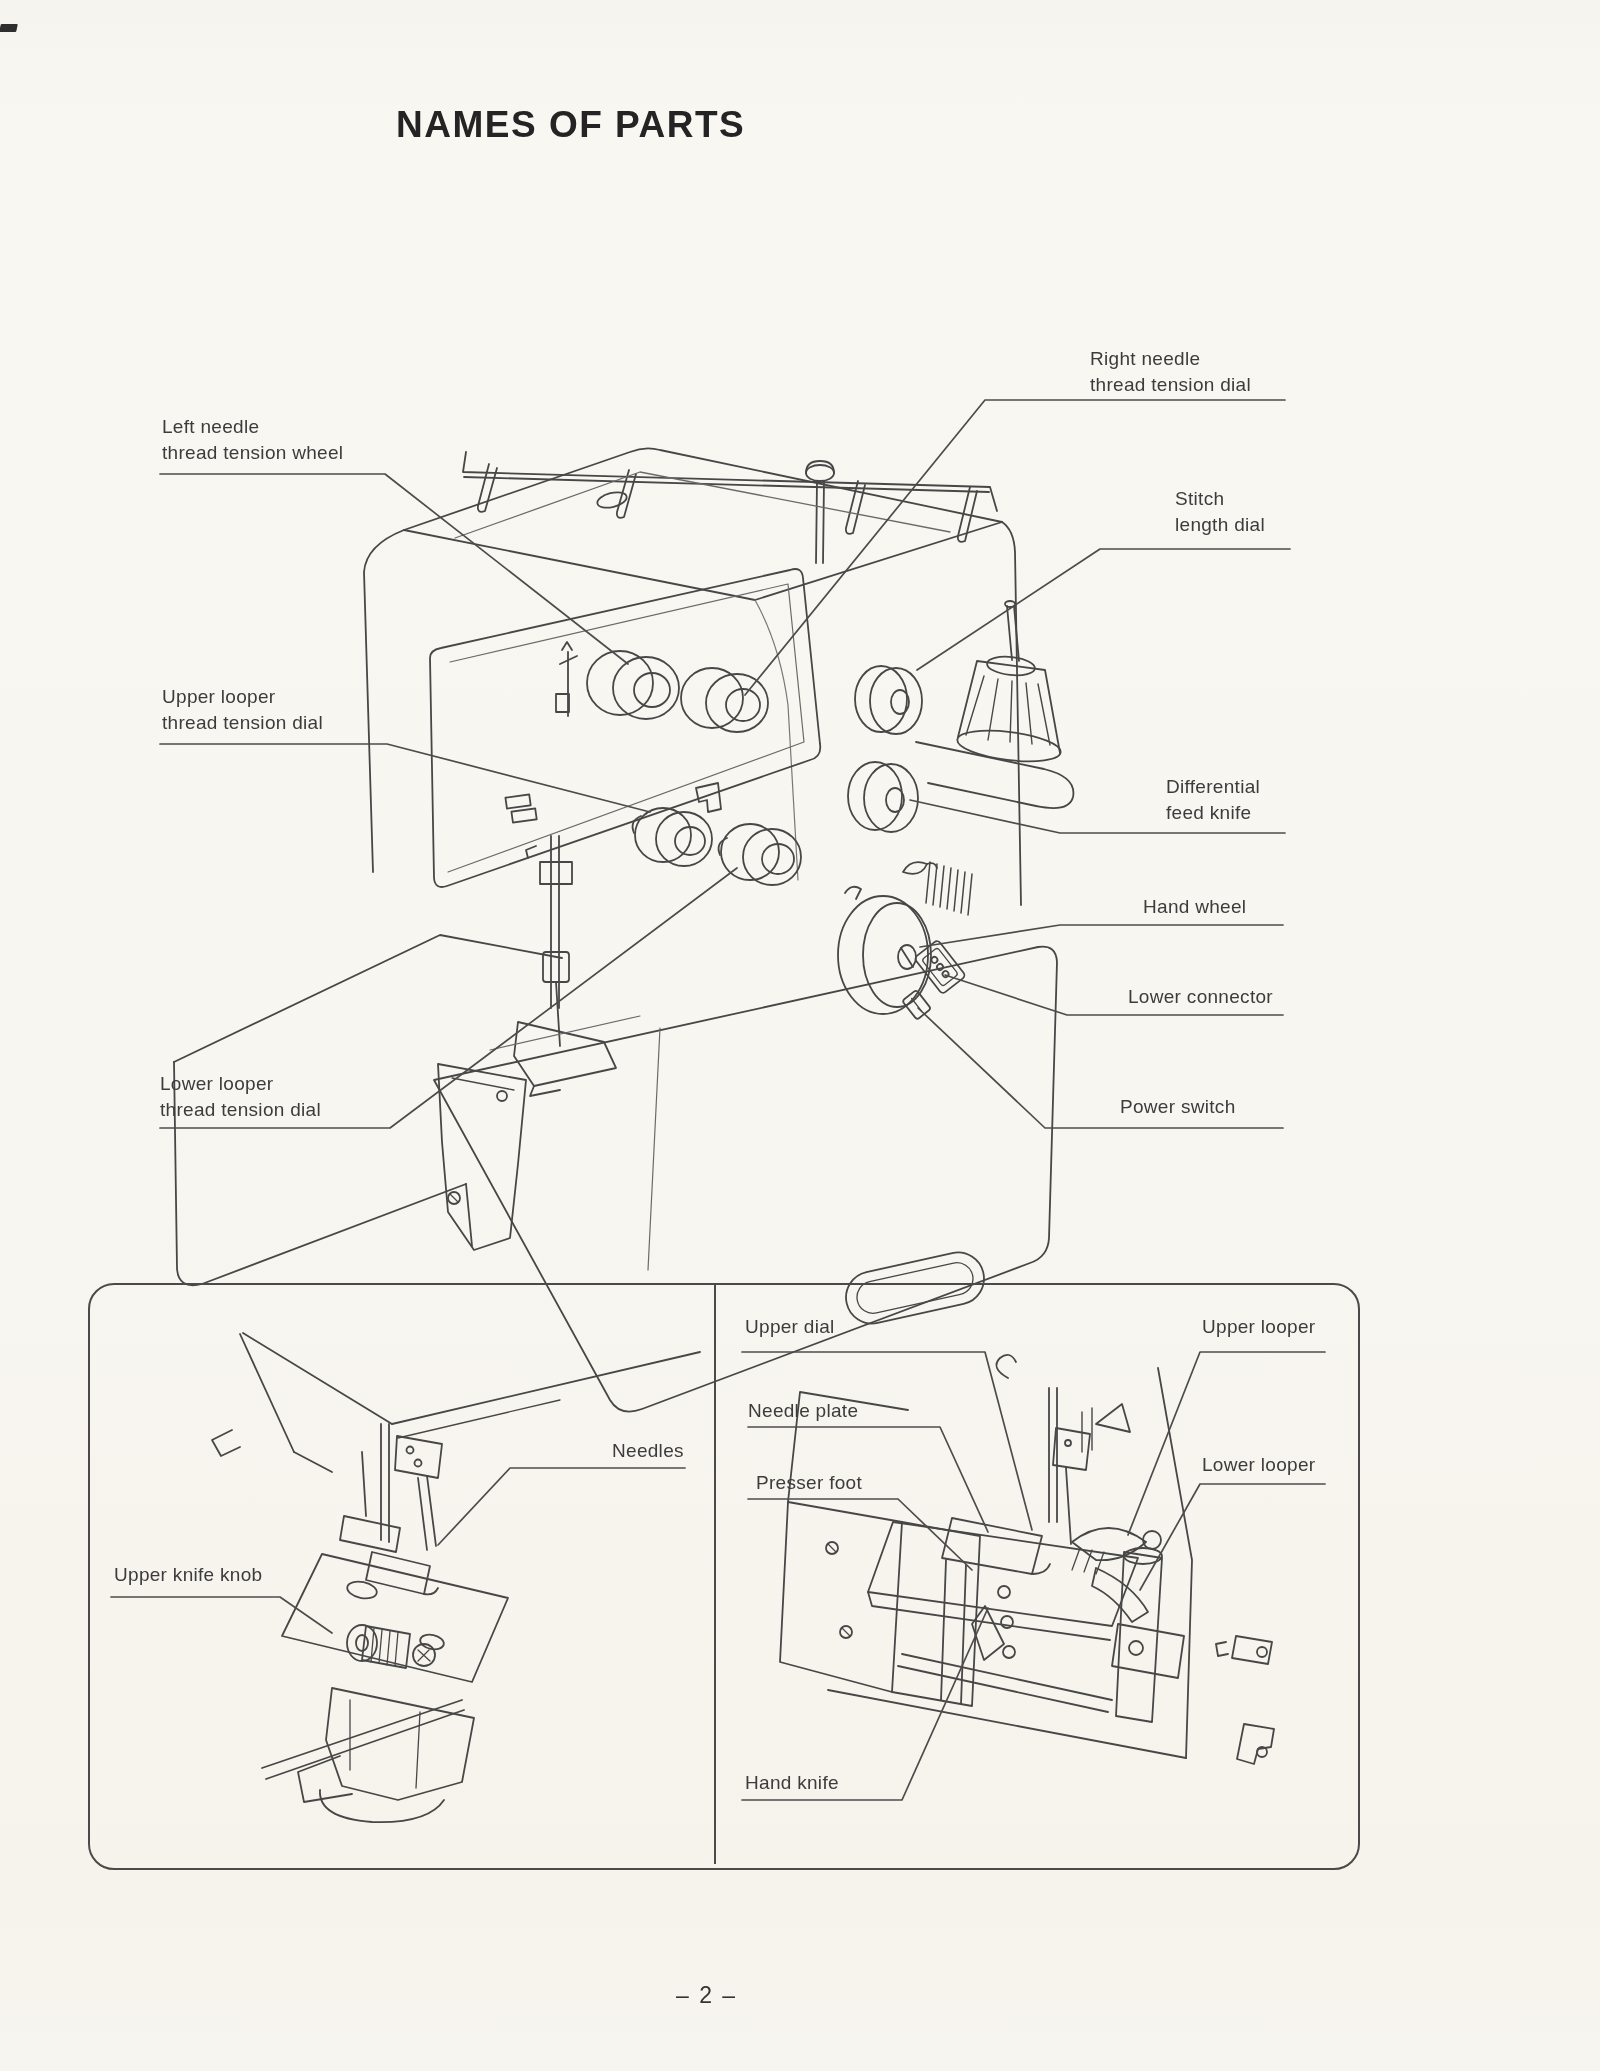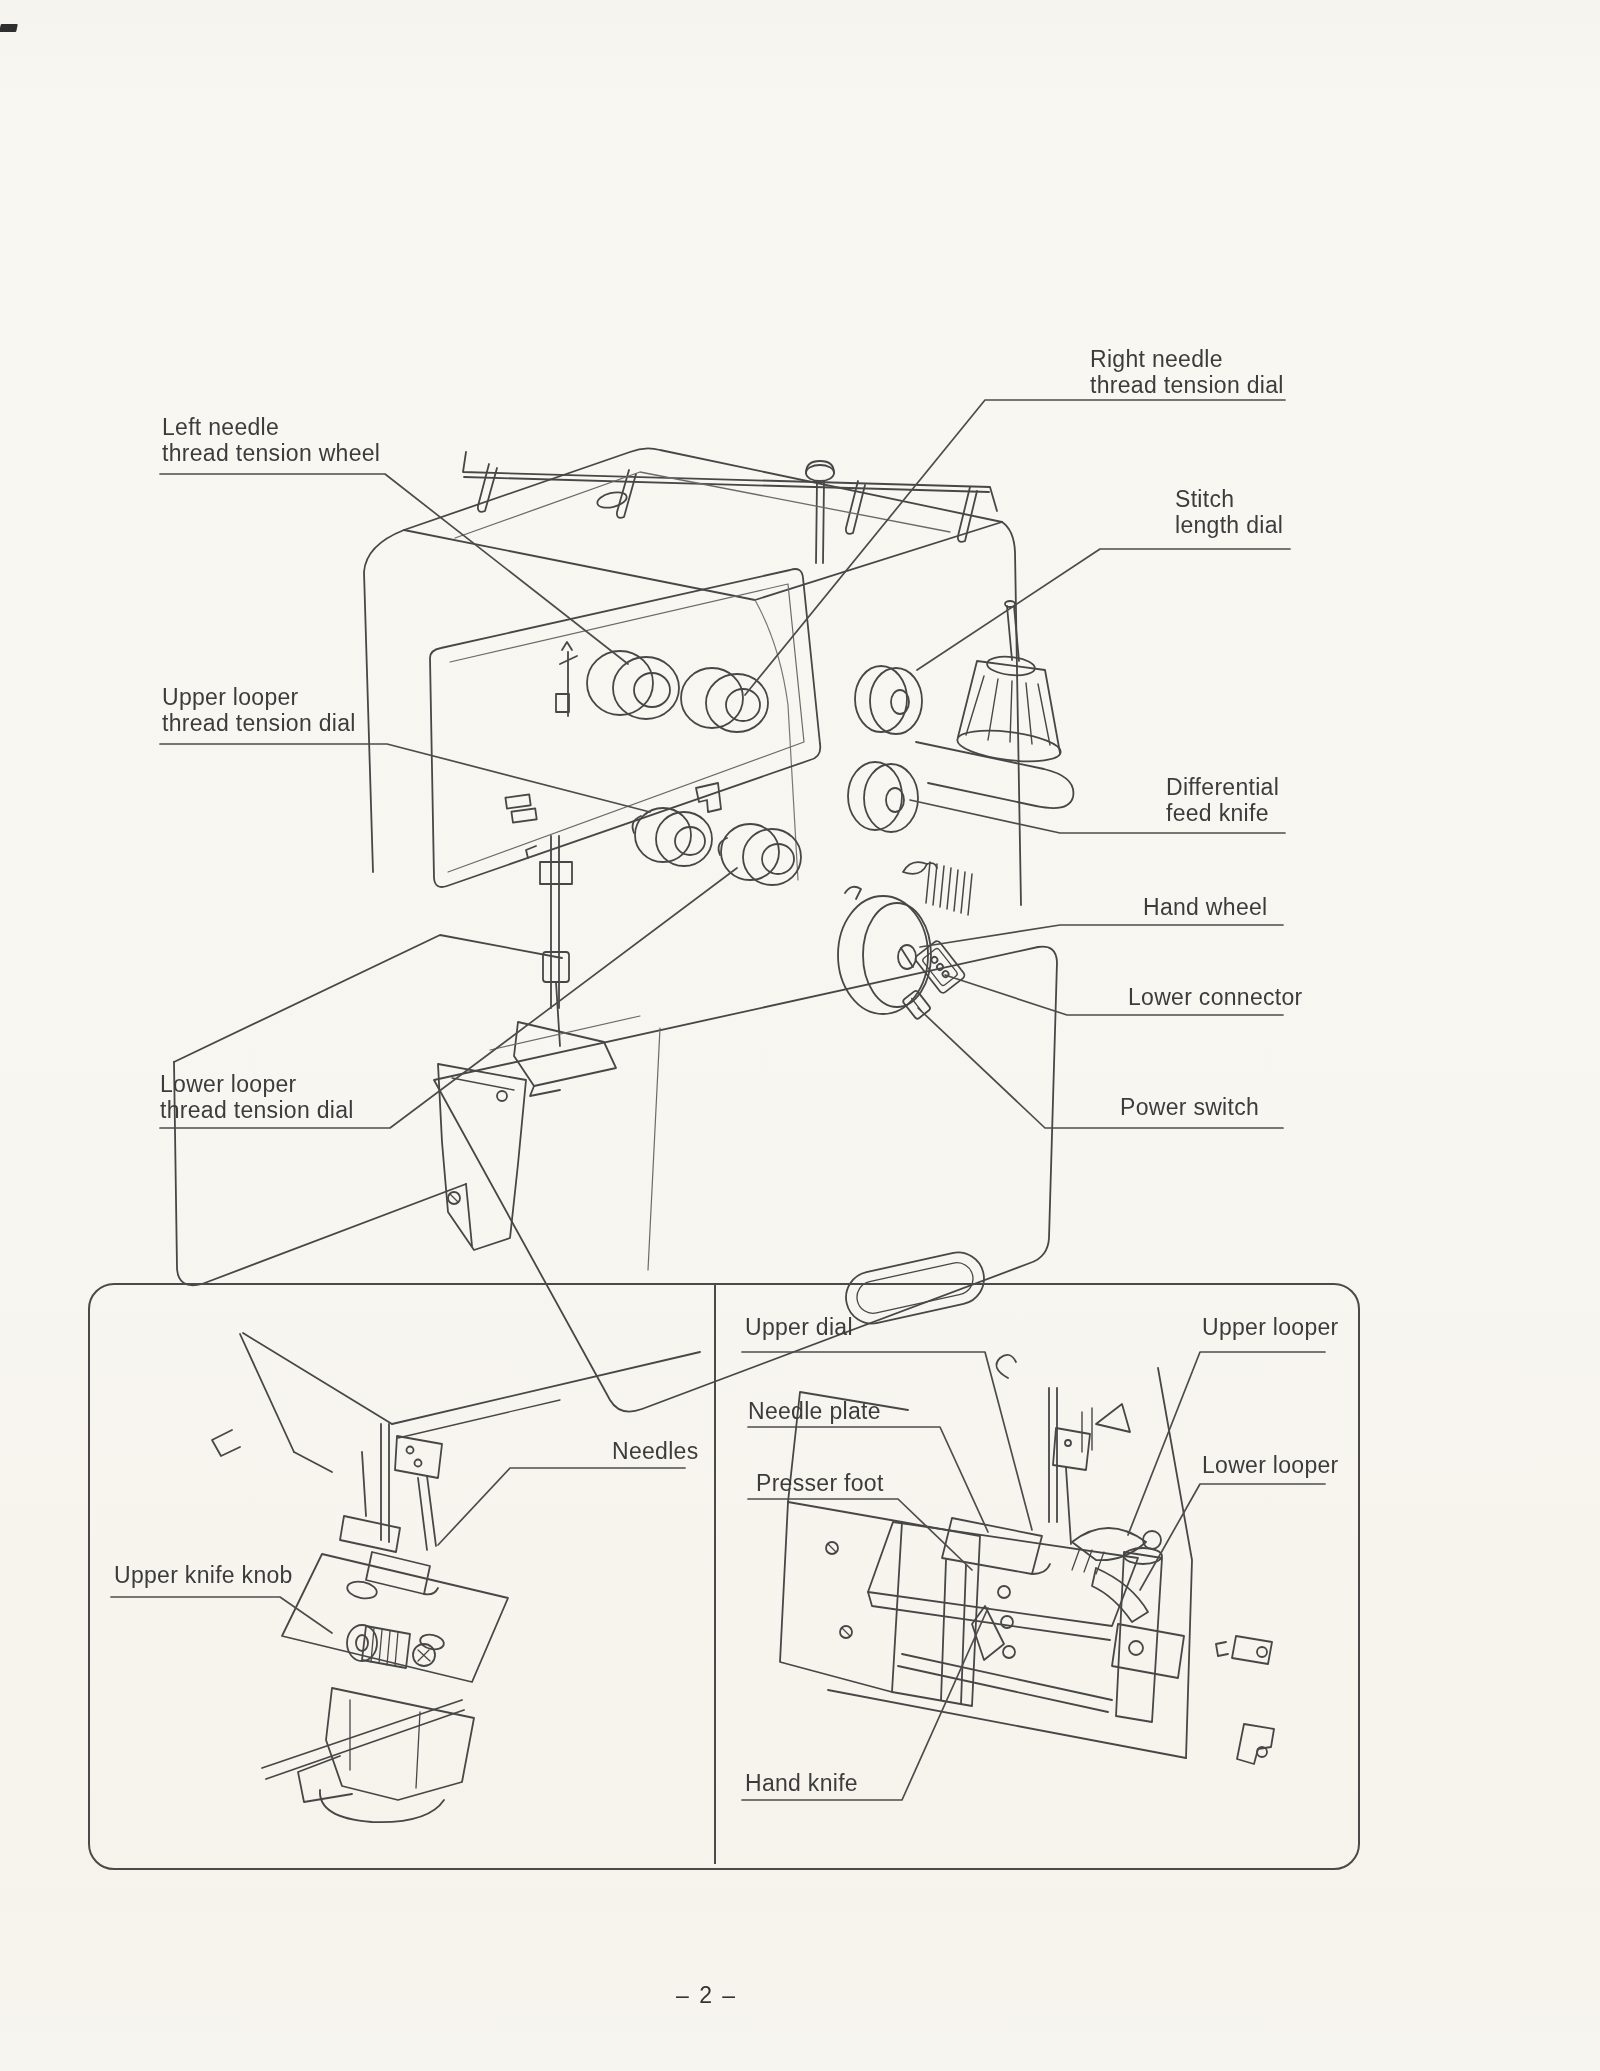--- a/index.html
+++ b/index.html
@@ -12,21 +12,21 @@
     font-family:"Liberation Sans", sans-serif;
     color:#3f3f3f;
   }
   .title{
     position:absolute;left:396px;top:104px;
     font-size:37px;font-weight:700;letter-spacing:1.5px;
     color:#242424;
   }
   .lbl{
     position:absolute;
-    font-size:23px;line-height:26px;letter-spacing:.3px;
+    font-size:19px;line-height:26px;letter-spacing:.3px;
     white-space:pre-line;color:#3c3c3c;
   }
   .pageno{
     position:absolute;left:676px;top:1982px;
     font-size:23px;letter-spacing:2px;color:#333;
   }
   .parts-box{
     position:absolute;left:88px;top:1283px;width:1268px;height:583px;
     border:2.5px solid #4a4a4a;border-radius:26px;
   }
@@ -40,20 +40,21 @@
     background:#2e2e2e;transform:skewX(-12deg);border-radius:1px;
   }
 </style>
 </head>
 <body>
 
 <div class="page">
 
   <div class="artifact"></div>
 
+  <div class="title">NAMES OF PARTS</div>
 
   <svg class="art" width="1600" height="2071" viewBox="0 0 1600 2071" aria-hidden="true">
 
     <g fill="none" stroke="#474747" stroke-width="1.8" stroke-linecap="round" stroke-linejoin="round">
 
       <g>
         <path d="M466,452 L463,472 L990,487 L997,511"></path>
         <path d="M464,477 L989,492"></path>
         <path d="M489,464 L478,506 Q477,514 485,511 L497,468"></path>
         <path d="M629,470 L617,512 Q616,520 624,517 L636,474"></path>

